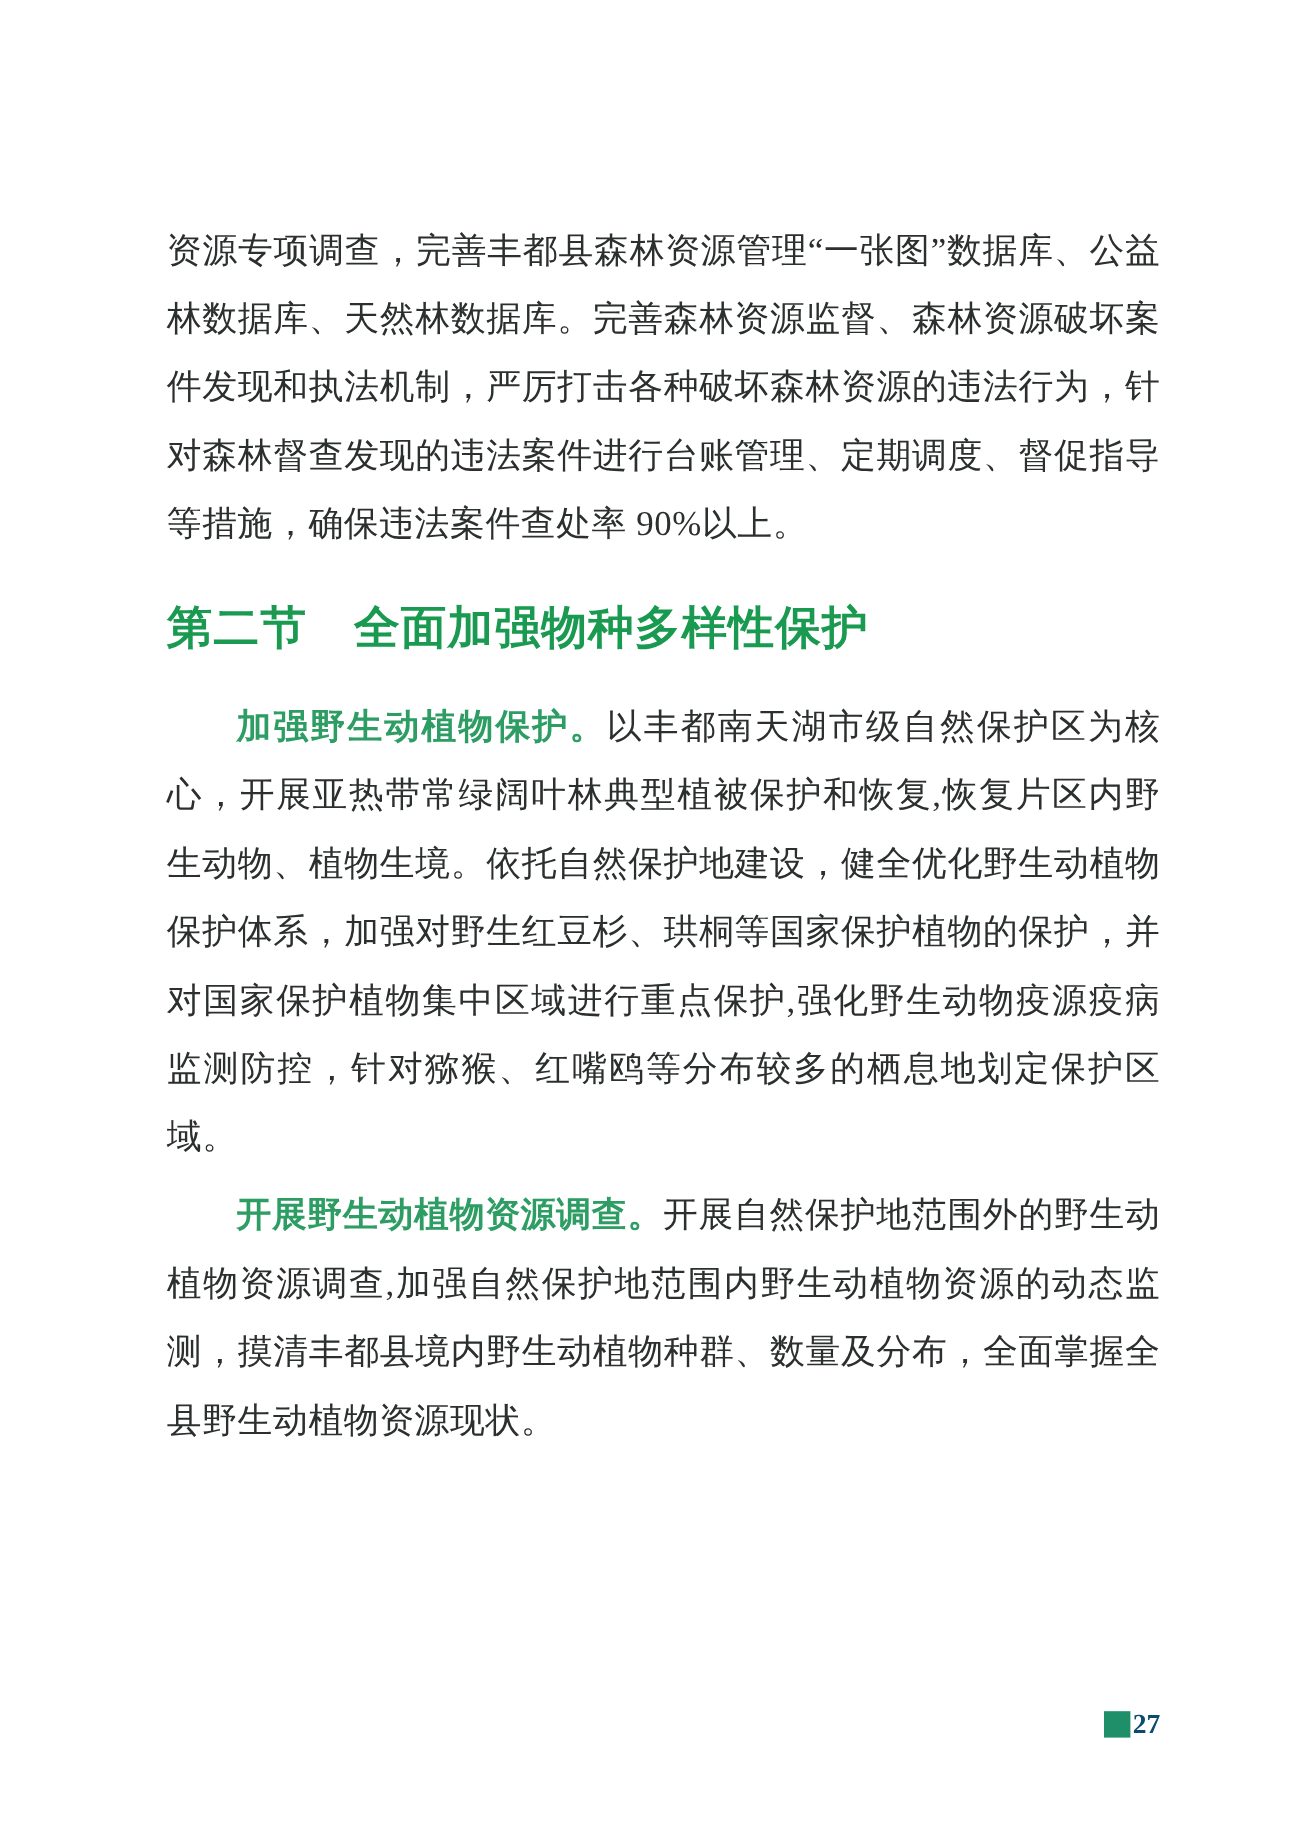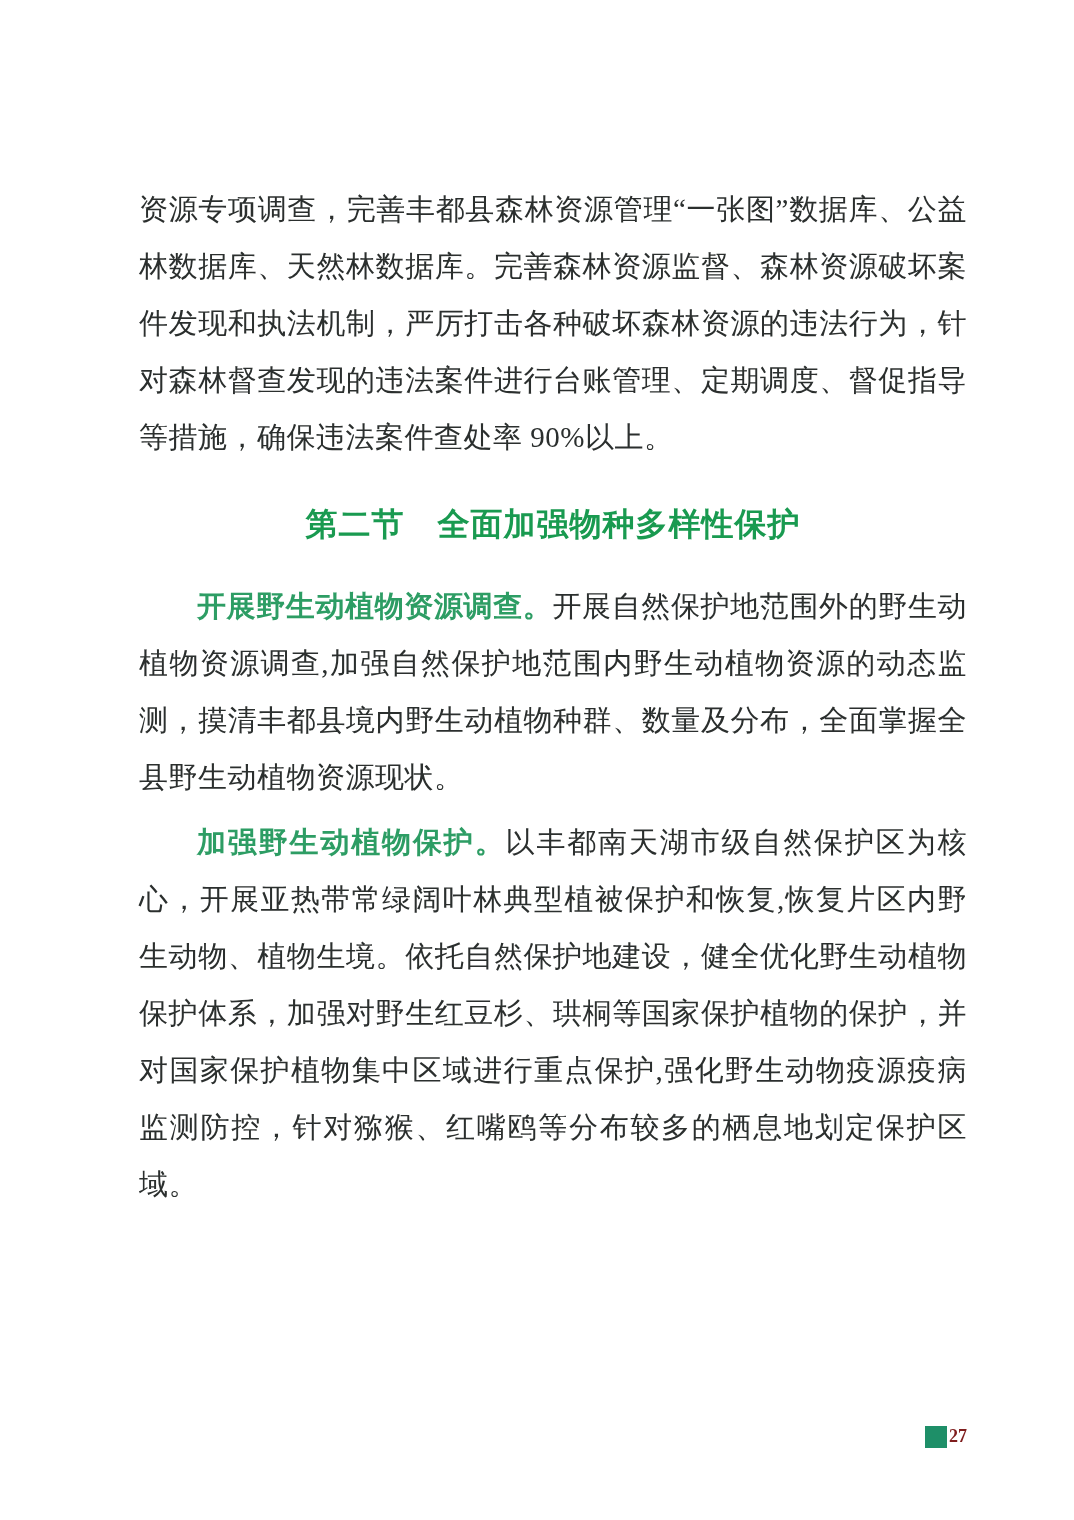--- a/index.html
+++ b/index.html
@@ -31,25 +31,24 @@
     text-justify: inter-ideograph;
     text-indent: 2em;
     letter-spacing: 0.5px;
   }
   .para.no-indent {
     text-indent: 0;
   }
   .heading {
     margin: 36px 0 32px 0;
     font-family: "Liberation Sans", "DejaVu Sans", sans-serif;
-    font-size: 32px;
+    font-size: 38px;
     font-weight: bold;
     line-height: 44px;
     color: #199a50;
-    text-align: center;
     letter-spacing: 1px;
   }
   .lead {
     font-family: "Liberation Sans", "DejaVu Sans", sans-serif;
     font-weight: bold;
     color: #2d9d64;
   }
   .footer {
     position: absolute;
     right: 139px;
@@ -60,38 +59,38 @@
   }
   .footer-square {
     display: inline-block;
     width: 22px;
     height: 22px;
     background: #1e8f68;
   }
   .page-number {
     font-family: "Liberation Serif", "DejaVu Serif", serif;
     font-weight: bold;
-    font-size: 18px;
+    font-size: 23px;
     line-height: 23px;
-    color: #7f1d1d;
+    color: #0c4a6e;
   }
 </style>
 </head>
 <body>
 
 <div class="page">
   <div class="content">
 
     <p class="para no-indent">资源专项调查，完善丰都县森林资源管理“一张图”数据库、公益林数据库、天然林数据库。完善森林资源监督、森林资源破坏案件发现和执法机制，严厉打击各种破坏森林资源的违法行为，针对森林督查发现的违法案件进行台账管理、定期调度、督促指导等措施，确保违法案件查处率 90%以上。</p>
 
     <h2 class="heading">第二节　全面加强物种多样性保护</h2>
 
+    <p class="para"><span class="lead">加强野生动植物保护。</span><span>以丰都南天湖市级自然保护区为核心，开展亚热带常绿阔叶林典型植被保护和恢复,恢复片区内野生动物、植物生境。依托自然保护地建设，健全优化野生动植物保护体系，加强对野生红豆杉、珙桐等国家保护植物的保护，并对国家保护植物集中区域进行重点保护,强化野生动物疫源疫病监测防控，针对猕猴、红嘴鸥等分布较多的栖息地划定保护区域。</span></p>
+
     <p class="para"><span class="lead">开展野生动植物资源调查。</span><span>开展自然保护地范围外的野生动植物资源调查,加强自然保护地范围内野生动植物资源的动态监测，摸清丰都县境内野生动植物种群、数量及分布，全面掌握全县野生动植物资源现状。</span></p>
-
-    <p class="para"><span class="lead">加强野生动植物保护。</span><span>以丰都南天湖市级自然保护区为核心，开展亚热带常绿阔叶林典型植被保护和恢复,恢复片区内野生动物、植物生境。依托自然保护地建设，健全优化野生动植物保护体系，加强对野生红豆杉、珙桐等国家保护植物的保护，并对国家保护植物集中区域进行重点保护,强化野生动物疫源疫病监测防控，针对猕猴、红嘴鸥等分布较多的栖息地划定保护区域。</span></p>
 
 
   </div>
 
   <div class="footer">
     <span class="footer-square"></span>
     <span class="page-number">27</span>
   </div>
 </div>
 

